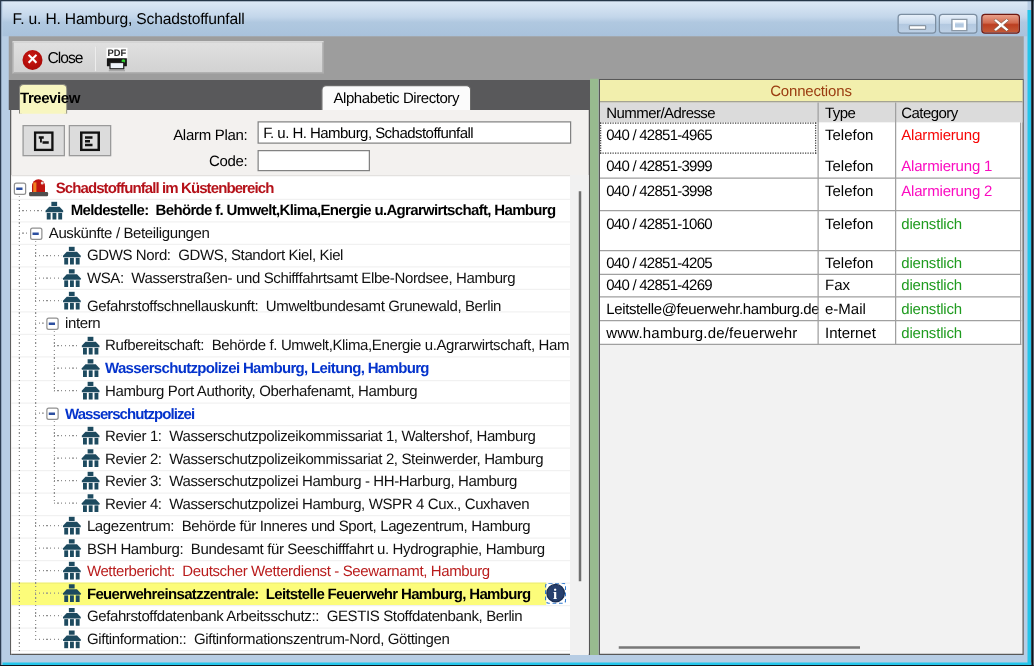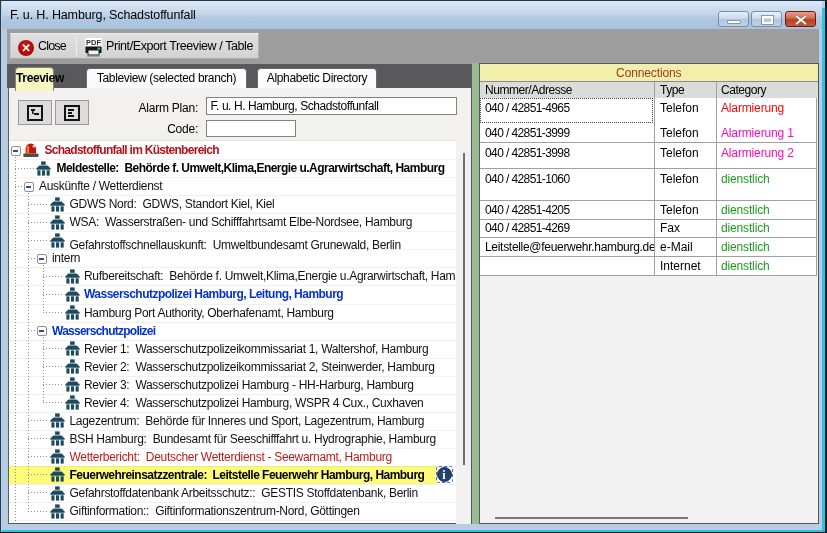--- a/index.html
+++ b/index.html
@@ -96,27 +96,25 @@
       <div id="tb-close-tx">Close</div>
       <div id="tb-sep"></div>
       <div id="tb-pdf"><svg width="18" height="20" viewBox="0 0 18 20">
         <rect x="0" y="0" width="17" height="8.5" fill="#fff"></rect>
         <text x="1" y="7.2" font-size="7.5" font-weight="bold" font-family="Liberation Sans" fill="#2a2a2a" textLength="15">PDF</text>
         <rect x="0.5" y="8.5" width="16" height="6.5" rx="0.5" fill="#151515"></rect>
         <circle cx="13.7" cy="10.8" r="1.5" fill="#2fd42f"></circle>
         <rect x="3" y="12" width="11" height="5" fill="#eef4fb" stroke="#222" stroke-width="1"></rect>
         <rect x="2" y="18.2" width="13" height="0.8" fill="#999"></rect>
       </svg></div>
-      <div id="tb-print-tx">Print/Export Treeview / Table</div>
     </div>
   </div>
 
   <div id="tabstrip">
     <div class="tab" id="tab1">Treeview</div>
-    <div class="tab" id="tab2">Tableview (selected branch)</div>
     <div class="tab" id="tab3">Alphabetic Directory</div>
   </div>
 
   <div id="lpanel">
     <div class="sqbtn" style="left:9px">
       <svg width="16" height="16" viewBox="0 0 16 16">
         <rect x="1" y="1" width="14" height="14" fill="none" stroke="#111" stroke-width="2"></rect>
         <rect x="4" y="4" width="4" height="2" fill="#111"></rect>
         <rect x="7" y="8" width="5" height="2" fill="#111"></rect>
         <rect x="5" y="5" width="1.5" height="4" fill="#111"></rect>
@@ -199,21 +197,21 @@
             <path d="M3.4 4.4h8.2l3 3.2v1.1H0.4V7.6z"></path>
             <rect x="1.4" y="9.3" width="3.1" height="5.3"></rect>
             <rect x="6" y="9.3" width="3.1" height="5.3"></rect>
             <rect x="10.6" y="9.3" width="3.1" height="5.3"></rect>
           </g>
         </svg></div>
       <div class="ttx" style="left:48.0px;top:18.6px;color:#000;font-weight:bold;letter-spacing:-0.53px;">Meldestelle:&nbsp; Behörde f. Umwelt,Klima,Energie u.Agrarwirtschaft, Hamburg</div>
       <div class="exp" style="left:15.0px;top:41.1px">
         <i></i>
       </div>
-      <div class="ttx" style="left:30.5px;top:36.6px;color:#111;letter-spacing:-0.3px;">Auskünfte / Wetterdienst</div>
+      <div class="ttx" style="left:30.5px;top:36.6px;color:#111;letter-spacing:-0.3px;">Auskünfte / Beteiligungen</div>
       <div class="ticn" style="left:41.0px;top:56.2px"><svg width="15" height="15" viewBox="0 0 15 15">
           <g fill="#1d4a5f">
             <rect x="5.1" y="0.4" width="4.6" height="3.4"></rect>
             <path d="M3.4 4.4h8.2l3 3.2v1.1H0.4V7.6z"></path>
             <rect x="1.4" y="9.3" width="3.1" height="5.3"></rect>
             <rect x="6" y="9.3" width="3.1" height="5.3"></rect>
             <rect x="10.6" y="9.3" width="3.1" height="5.3"></rect>
           </g>
         </svg></div>
       <div class="ttx" style="left:61.0px;top:54.7px;color:#111;letter-spacing:-0.3px;">GDWS Nord:&nbsp; GDWS, Standort Kiel, Kiel</div>
@@ -413,20 +411,21 @@
       <div class="tcell" style="left:241.5px;top:138.8px;letter-spacing:-0.15px;color:#1f9b1f">dienstlich</div>
       <div class="trow" style="top:155.5px;height:18.50px"></div>
       <div class="tcell" style="left:5.5px;top:157.2px;letter-spacing:-0.6px">040 / 42851-4269</div>
       <div class="tcell" style="left:180.5px;top:157.2px;letter-spacing:0">Fax</div>
       <div class="tcell" style="left:241.5px;top:157.2px;letter-spacing:-0.15px;color:#1f9b1f">dienstlich</div>
       <div class="trow" style="top:174.0px;height:19.00px"></div>
       <div class="tcell" style="left:5.5px;top:176.0px;letter-spacing:-0.3px">Leitstelle@feuerwehr.hamburg.de</div>
       <div class="tcell" style="left:180.5px;top:176.0px;letter-spacing:0">e-Mail</div>
       <div class="tcell" style="left:241.5px;top:176.0px;letter-spacing:-0.15px;color:#1f9b1f">dienstlich</div>
       <div class="trow" style="top:193.0px;height:19.00px"></div>
+      <div class="tcell" style="left:5.5px;top:195.0px;letter-spacing:+0.15px">www.hamburg.de/feuerwehr</div>
       <div class="tcell" style="left:180.5px;top:195.0px;letter-spacing:0">Internet</div>
       <div class="tcell" style="left:241.5px;top:195.0px;letter-spacing:-0.15px;color:#1f9b1f">dienstlich</div>
     <div id="tvline1"></div>
     <div id="tvline2"></div>
     <div id="focusrect"></div>
     <div id="hthumb"></div>
   </div>
 
   <div id="frame-top"></div>
   <div id="frame-left"></div>

